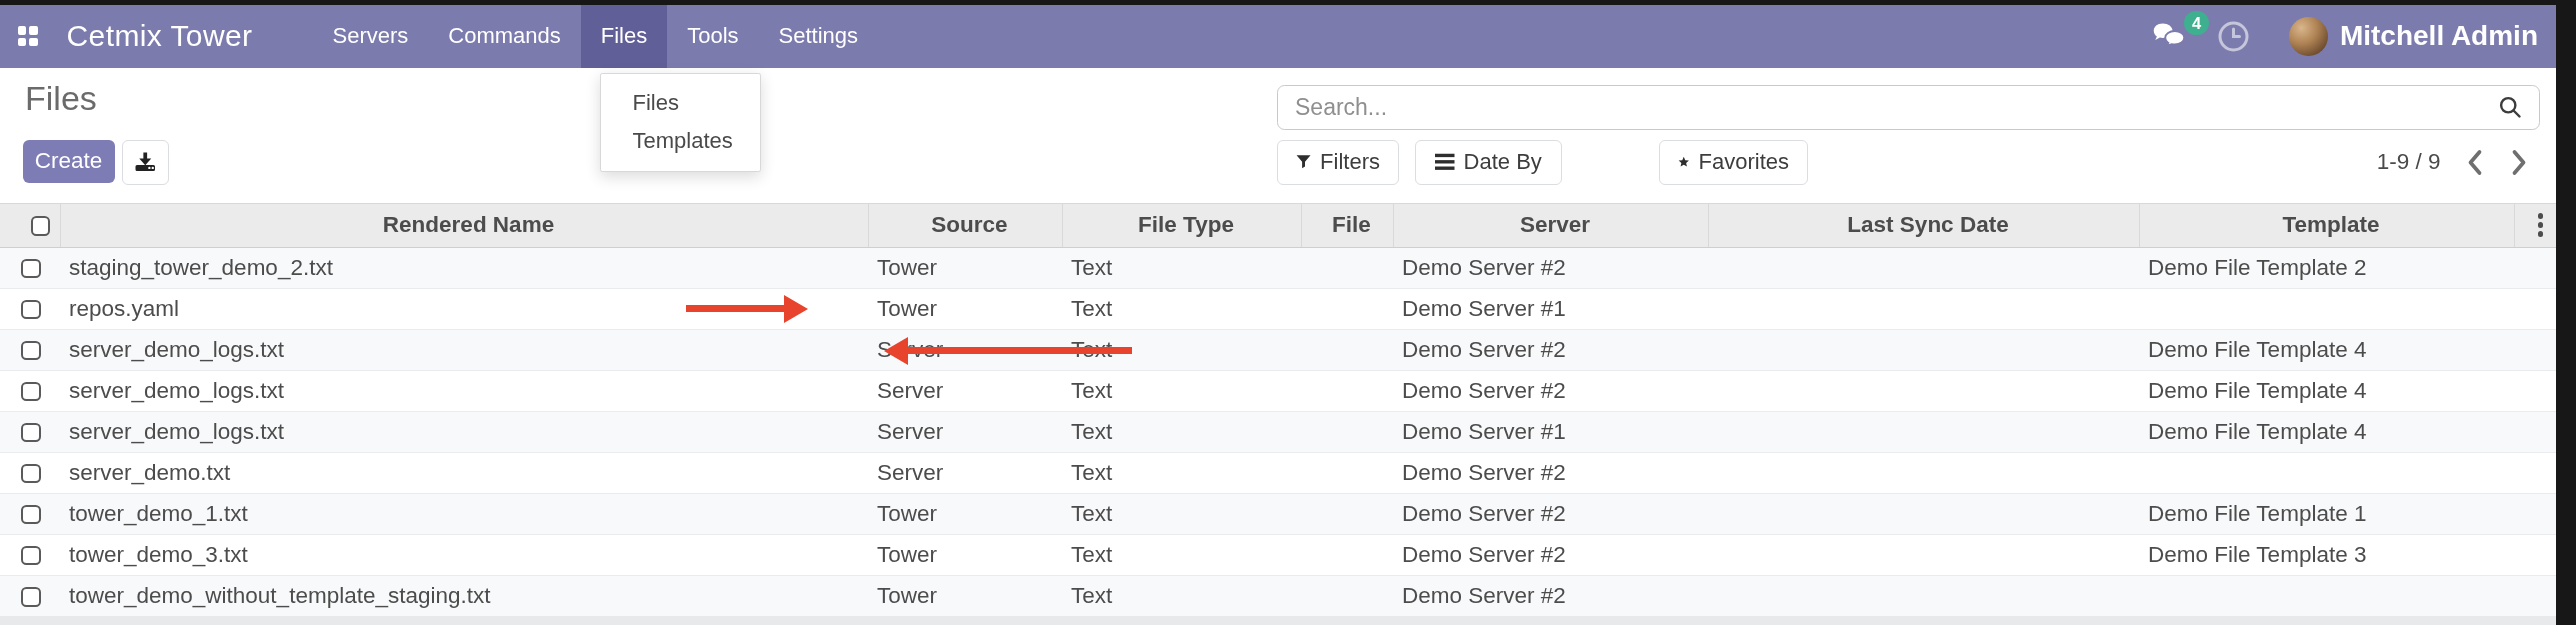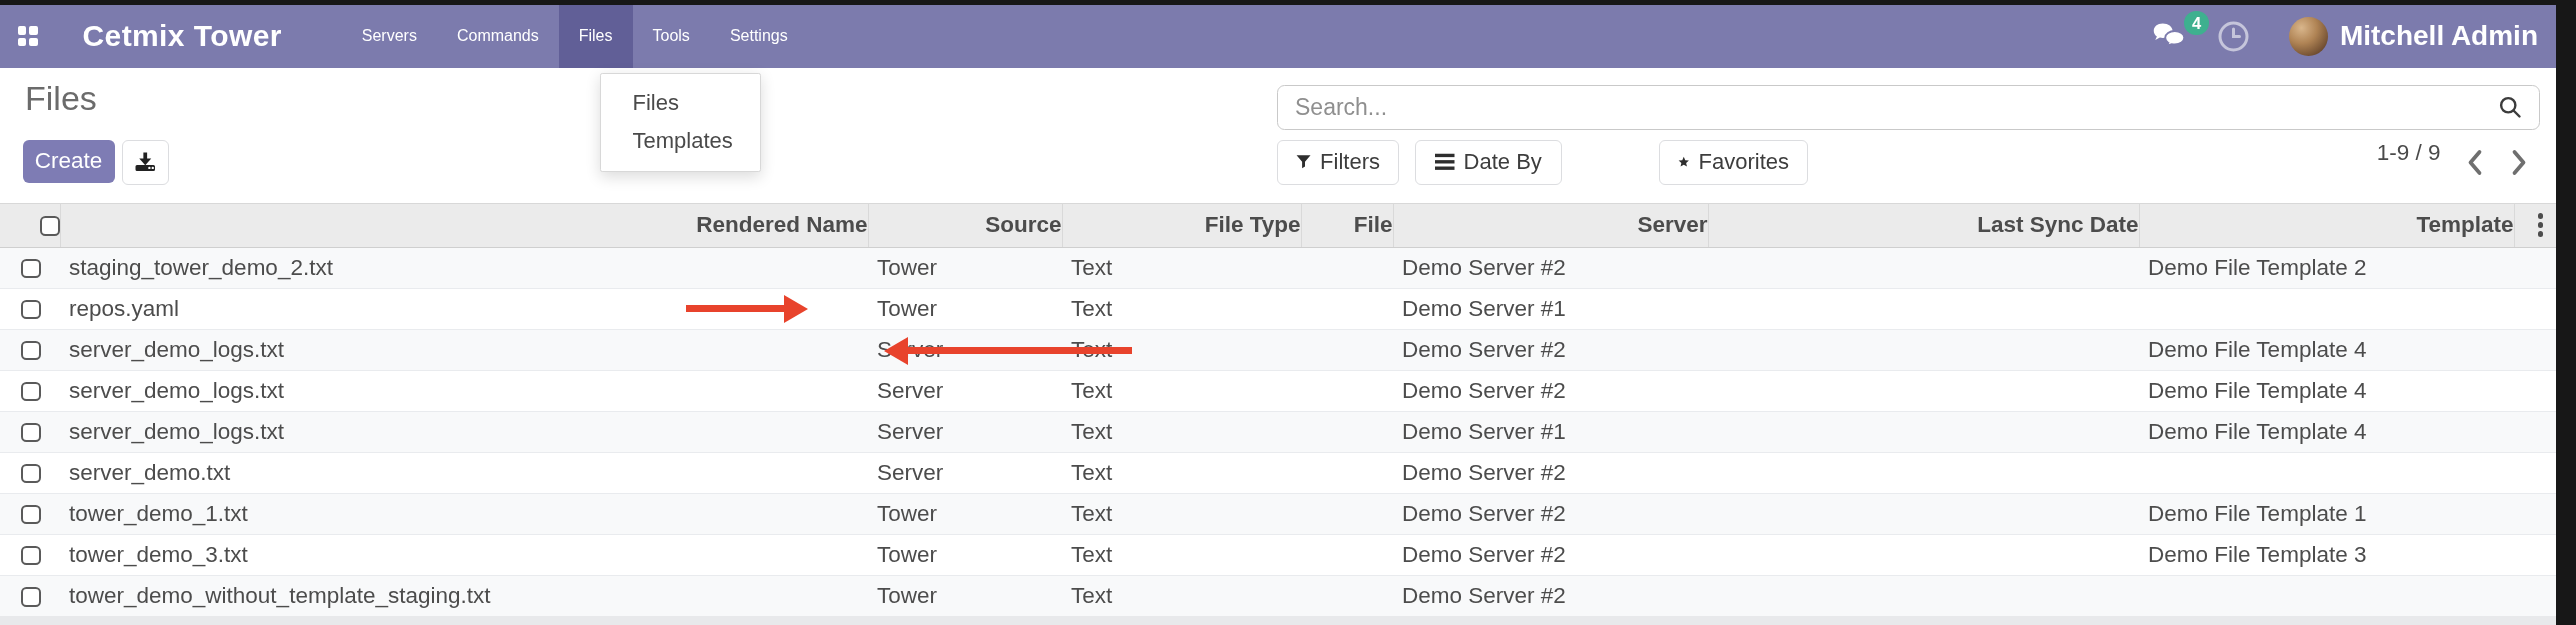--- a/index.html
+++ b/index.html
@@ -11,23 +11,23 @@
   }
   .screen{position:absolute;left:0;top:4.5px;width:2556px;height:621px;background:#fff;}
 
   
   .navbar{
     position:absolute;left:0;top:0;width:100%;height:63px;
     background:var(--navbar-bg,#7c7bad);display:flex;align-items:center;color:#fff;
   }
   .apps-icon{width:19.5px;height:19.5px;display:grid;grid-template-columns:8.3px 8.3px;grid-template-rows:8.3px 8.3px;gap:3px;margin-left:18px;cursor:pointer}
   .apps-icon span{background:#fff;border-radius:1.9px}
-  .brand{font-size:30px;font-weight:bold;margin-left:45px;letter-spacing:0.4px;cursor:pointer}
+  .brand{font-size:30px;font-weight:normal;margin-left:29px;letter-spacing:0.4px;cursor:pointer}
   .menu{display:flex;height:100%;margin-left:60px}
-  .menu-item{height:100%;display:flex;align-items:center;padding:0 20px;font-size:16px;cursor:pointer}
+  .menu-item{height:100%;display:flex;align-items:center;padding:0 20px;font-size:22px;cursor:pointer}
   .menu-item.active{background:var(--navbar-active,#615f97)}
   .systray{margin-left:auto;display:flex;align-items:center;padding-right:18px}
   .chat-wrap{position:relative;margin-right:30px;cursor:pointer}
   .badge{
     position:absolute;top:-10.5px;right:-22.5px;background:var(--badge-bg,#3eb08f);color:#fff;
     font-size:16.5px;line-height:16.5px;padding:3.8px 8.3px;border-radius:13.5px;font-weight:bold;
   }
   .clock-wrap{margin-right:39px;cursor:pointer;opacity:.75}
   .avatar{
     width:39px;height:39px;border-radius:50%;margin-right:12px;cursor:pointer;
@@ -43,38 +43,38 @@
   .searchbox{
     position:absolute;left:1277px;top:80px;width:1263px;height:45px;box-sizing:border-box;
     border:1.5px solid #c9c9c9;border-radius:7.5px;background:#fff;display:flex;align-items:center;padding:0 15px;
   }
   .searchbox input{flex:1;border:none;outline:none;font-size:23px;color:#555;background:transparent;font-family:inherit}
   .searchbox input::placeholder{color:#8f8f8f}
   .ctl-btn{position:absolute;top:135px;height:45px;background:#fff;border:1.5px solid #dcdde0;font-size:22px;color:#3d3d3d;gap:9px;padding:0 18px}
   .btn-filters{left:1277px;width:122px}
   .btn-groupby{left:1415px;width:147px}
   .btn-favorites{left:1659px;width:149px}
-  .pager{position:absolute;top:135px;right:28.5px;height:45px;display:flex;gap:25.5px}
+  .pager{position:absolute;top:135px;right:28.5px;height:45px;display:flex;align-items:center;gap:25.5px}
   .pager-range{font-size:22.5px;color:#4a4a4a;cursor:pointer}
   .pager-nav{cursor:pointer;display:flex;align-items:center}
 
   
   .dropdown{
     position:absolute;left:600px;top:68px;width:161px;box-sizing:border-box;z-index:30;
     background:#fff;border:0.8px solid #d8d8d8;border-radius:2.3px;padding:10.5px 0;
     box-shadow:0 4.5px 15px rgba(0,0,0,.14);
   }
   .dropdown-item{height:38px;display:flex;align-items:center;padding-left:31.5px;font-size:22px;color:#4a4a4a;cursor:pointer}
 
   
   .table-wrap{position:absolute;left:0;top:198px;width:2556px;bottom:0;background:#e8e9eb;overflow:hidden}
   table{border-collapse:collapse;table-layout:fixed;width:2556px;font-size:22.5px;color:#4c4c4c;background:#fff}
   thead tr{height:44px;background:#ebebeb}
   th{
-    font-weight:bold;text-align:right;padding:0 0 0 9px;white-space:nowrap;overflow:hidden;cursor:pointer;
+    font-weight:bold;text-align:center;padding:0 0 0 9px;white-space:nowrap;overflow:hidden;cursor:pointer;
     border-top:1.5px solid #d8d8d8;border-bottom:1.5px solid #cfcfcf;border-right:0.8px solid #d9d9d9;
   }
   th:last-child{border-right:none}
   tbody tr{height:41px;border-top:1.5px solid #e9ebee;background:#fff;cursor:pointer}
   tbody tr:nth-child(odd){background:#f8f9fa}
   td{padding:0 0 0 9px;white-space:nowrap;overflow:hidden}
   .cell-select{padding-left:21px}
   .cbx{display:inline-block;width:19.5px;height:19.5px;border:2.3px solid #5a5a5a;border-radius:5.3px;background:#fff;box-sizing:border-box;vertical-align:middle;cursor:pointer}
   .dots{display:flex;flex-direction:column;gap:3.8px;align-items:center;justify-content:center;width:100%;cursor:pointer}
   .dots i{width:5.3px;height:5.3px;border-radius:50%;background:#4c4c4c}

